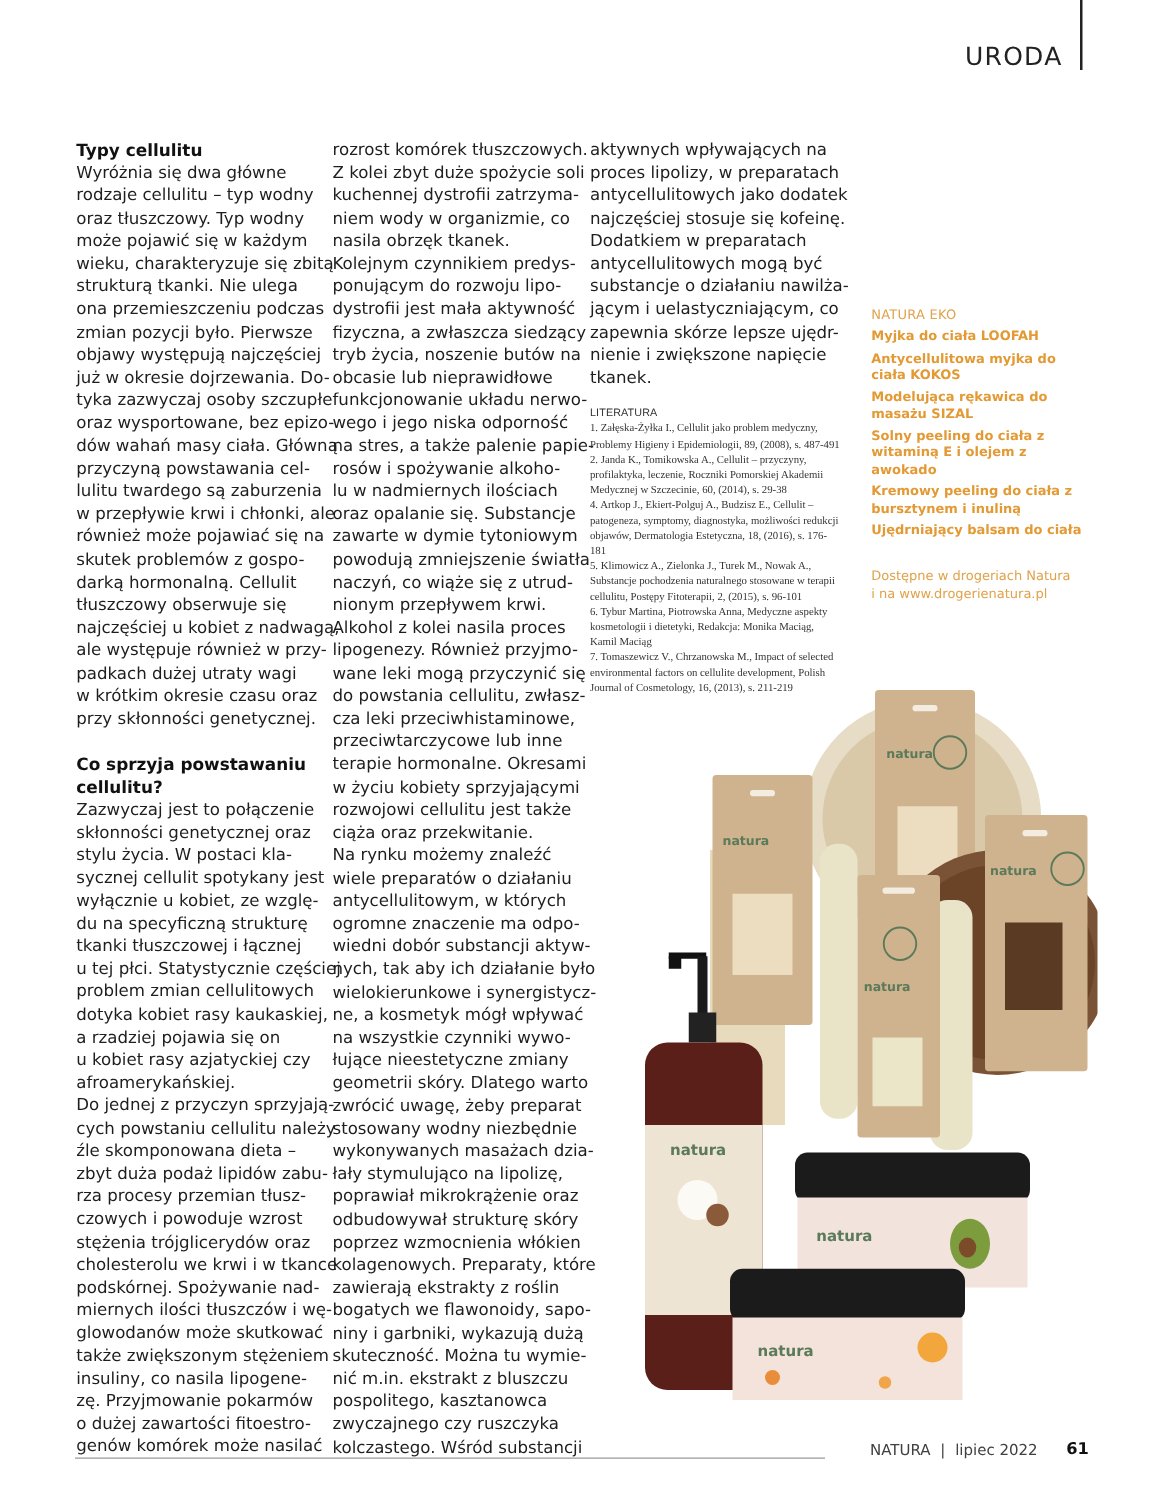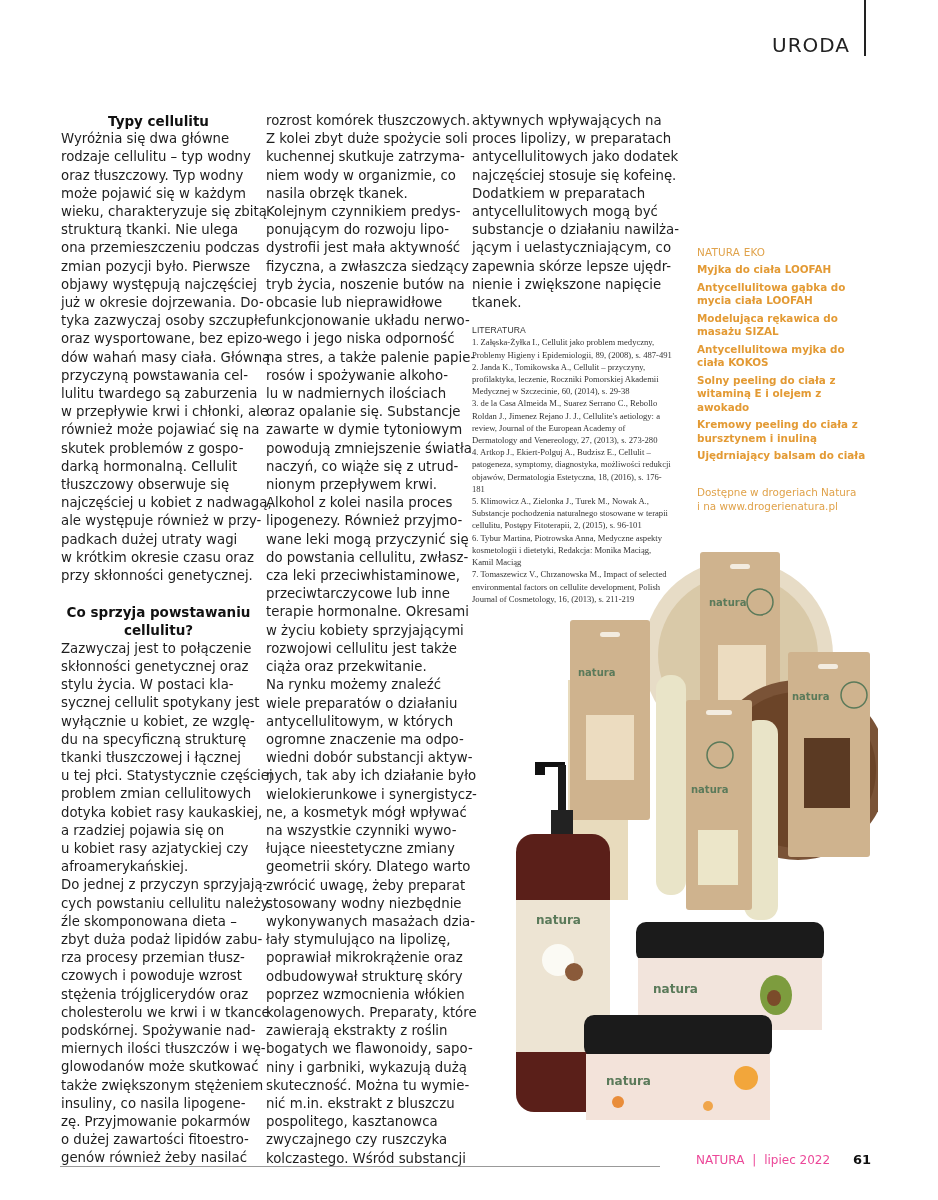--- a/index.html
+++ b/index.html
@@ -1,39 +1,39 @@
 <!DOCTYPE html>
 <html><head>
 <meta charset="utf-8">
 <style>
   * { box-sizing: border-box; margin: 0; padding: 0; }
   body { width: 938px; height: 1200px; background: #ffffff; position: relative; overflow: hidden; font-family: "DejaVu Sans", sans-serif; color: #1a1a1a; }
   .section-label { position: absolute; left: 772px; top: 33px; font-size: 20px; letter-spacing: 1px; color: #222; font-family: "DejaVu Sans", sans-serif; }
   .section-rule { position: absolute; left: 864px; top: 0; width: 2px; height: 56px; background: #222; }
 
   .col { position: absolute; top: 112px; font-size: 13.3px; line-height: 18.2px; color: #1e1e1e; }
-  .col h3 { font-size: 13.5px; font-weight: bold; line-height: 18.2px; color: #111; text-align: center; }
+  .col h3 { font-size: 13.5px; font-weight: bold; line-height: 18.2px; color: #111; }
   .col1 { left: 61px; width: 195px; }
   .col2 { left: 266px; width: 195px; }
   .col3 { left: 472px; width: 200px; }
   .gap { height: 18px; }
   .line { display: block; white-space: nowrap; }
 
   .lit-title { margin-top: 12px; font-size: 8.6px; line-height: 12.2px; font-family: "Liberation Sans", sans-serif; color: #333; letter-spacing: 0.1px; }
   .lit-item { font-size: 8.6px; line-height: 12.2px; font-family: Liberation Serif, serif; color: #333; }
 
   .sidebar { position: absolute; left: 697px; top: 245px; width: 170px; font-family: "DejaVu Sans", sans-serif; }
   .brand-line { font-size: 10.4px; color: #e0a24a; line-height: 14px; letter-spacing: 0.2px; }
   .product { font-size: 10.4px; font-weight: bold; color: #e39a34; line-height: 13.5px; margin-top: 4px; }
   .availability { margin-top: 22px; font-size: 10.4px; color: #e0a24a; line-height: 14px; }
 
   .photo { position: absolute; left: 508px; top: 540px; width: 370px; height: 580px; }
 
   .footer-rule { position: absolute; left: 60px; top: 1166px; width: 600px; height: 1px; background: #999; }
-  .footer-text { position: absolute; left: 696px; top: 1153px; font-size: 12px; color: #ec4899; font-family: "DejaVu Sans", sans-serif; }
+  .footer-text { position: absolute; left: 696px; top: 1153px; font-size: 12px; color: #404040; font-family: "DejaVu Sans", sans-serif; }
   .page-number { position: absolute; left: 853px; top: 1152px; font-size: 13px; font-weight: bold; color: #111; }
 </style>
 </head>
 <body>
 
 <div class="section-label">URODA</div>
 <div class="section-rule"></div>
 
 <div class="col col1">
   <h3>Typy cellulitu</h3>
@@ -91,29 +91,29 @@
       <span class="line">czowych i powoduje wzrost</span>
       <span class="line">stężenia trójglicerydów oraz</span>
       <span class="line">cholesterolu we krwi i w tkance</span>
       <span class="line">podskórnej. Spożywanie nad-</span>
       <span class="line">miernych ilości tłuszczów i wę-</span>
       <span class="line">glowodanów może skutkować</span>
       <span class="line">także zwiększonym stężeniem</span>
       <span class="line">insuliny, co nasila lipogene-</span>
       <span class="line">zę. Przyjmowanie pokarmów</span>
       <span class="line">o dużej zawartości fitoestro-</span>
-      <span class="line">genów również żeby nasilać</span>
+      <span class="line">genów komórek może nasilać</span>
     </div>
 </div>
 
 <div class="col col2">
   <div id="c2">
       <span class="line">rozrost komórek tłuszczowych.</span>
       <span class="line">Z kolei zbyt duże spożycie soli</span>
-      <span class="line">kuchennej skutkuje zatrzyma-</span>
+      <span class="line">kuchennej dystrofii zatrzyma-</span>
       <span class="line">niem wody w organizmie, co</span>
       <span class="line">nasila obrzęk tkanek.</span>
       <span class="line">Kolejnym czynnikiem predys-</span>
       <span class="line">ponującym do rozwoju lipo-</span>
       <span class="line">dystrofii jest mała aktywność</span>
       <span class="line">fizyczna, a zwłaszcza siedzący</span>
       <span class="line">tryb życia, noszenie butów na</span>
       <span class="line">obcasie lub nieprawidłowe</span>
       <span class="line">funkcjonowanie układu nerwo-</span>
       <span class="line">wego i jego niska odporność</span>
@@ -176,35 +176,33 @@
       <span class="line">substancje o działaniu nawilża-</span>
       <span class="line">jącym i uelastyczniającym, co</span>
       <span class="line">zapewnia skórze lepsze ujędr-</span>
       <span class="line">nienie i zwiększone napięcie</span>
       <span class="line">tkanek.</span>
     </div>
   <div class="lit-title">LITERATURA</div>
   <div id="lit">
       <div class="lit-item">1. Załęska-Żyłka I., Cellulit jako problem medyczny, Problemy Higieny i Epidemiologii, 89, (2008), s. 487-491</div>
       <div class="lit-item">2. Janda K., Tomikowska A., Cellulit – przyczyny, profilaktyka, leczenie, Roczniki Pomorskiej Akademii Medycznej w Szczecinie, 60, (2014), s. 29-38</div>
-      <div class="lit-item">3. de la Casa Almeida M., Suarez Serrano C., Rebollo Roldan J., Jimenez Rejano J. J., Cellulite's aetiology: a review, Journal of the European Academy of Dermatology and Venereology, 27, (2013), s. 273-280</div>
       <div class="lit-item">4. Artkop J., Ekiert-Polguj A., Budzisz E., Cellulit – patogeneza, symptomy, diagnostyka, możliwości redukcji objawów, Dermatologia Estetyczna, 18, (2016), s. 176-181</div>
       <div class="lit-item">5. Klimowicz A., Zielonka J., Turek M., Nowak A., Substancje pochodzenia naturalnego stosowane w terapii cellulitu, Postępy Fitoterapii, 2, (2015), s. 96-101</div>
       <div class="lit-item">6. Tybur Martina, Piotrowska Anna, Medyczne aspekty kosmetologii i dietetyki, Redakcja: Monika Maciąg, Kamil Maciąg</div>
       <div class="lit-item">7. Tomaszewicz V., Chrzanowska M., Impact of selected environmental factors on cellulite development, Polish Journal of Cosmetology, 16, (2013), s. 211-219</div>
     </div>
 </div>
 
 <div class="sidebar">
   <div class="brand-line">NATURA EKO</div>
   <div id="prods">
       <div class="product">Myjka do ciała LOOFAH</div>
-      <div class="product">Antycellulitowa gąbka do mycia ciała LOOFAH</div>
+      <div class="product">Antycellulitowa myjka do ciała KOKOS</div>
       <div class="product">Modelująca rękawica do masażu SIZAL</div>
-      <div class="product">Antycellulitowa myjka do ciała KOKOS</div>
       <div class="product">Solny peeling do ciała z witaminą E i olejem z awokado</div>
       <div class="product">Kremowy peeling do ciała z bursztynem i inuliną</div>
       <div class="product">Ujędrniający balsam do ciała</div>
     </div>
   <div class="availability">
     <div>Dostępne w drogeriach Natura</div>
     <div>i na www.drogerienatura.pl</div>
   </div>
 </div>
 

